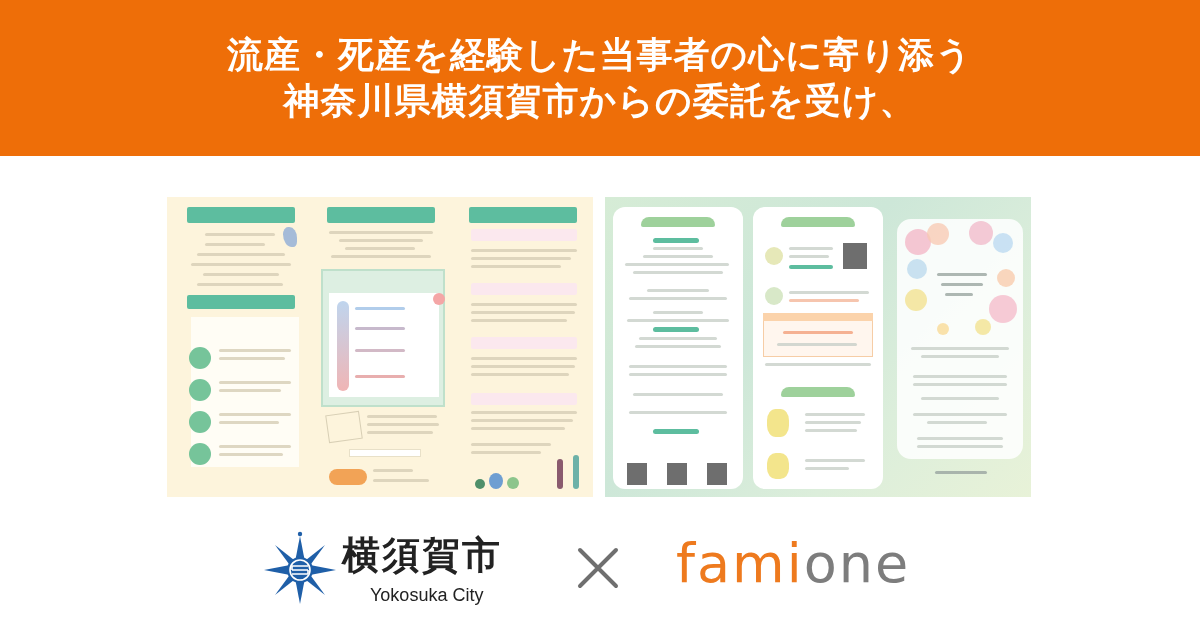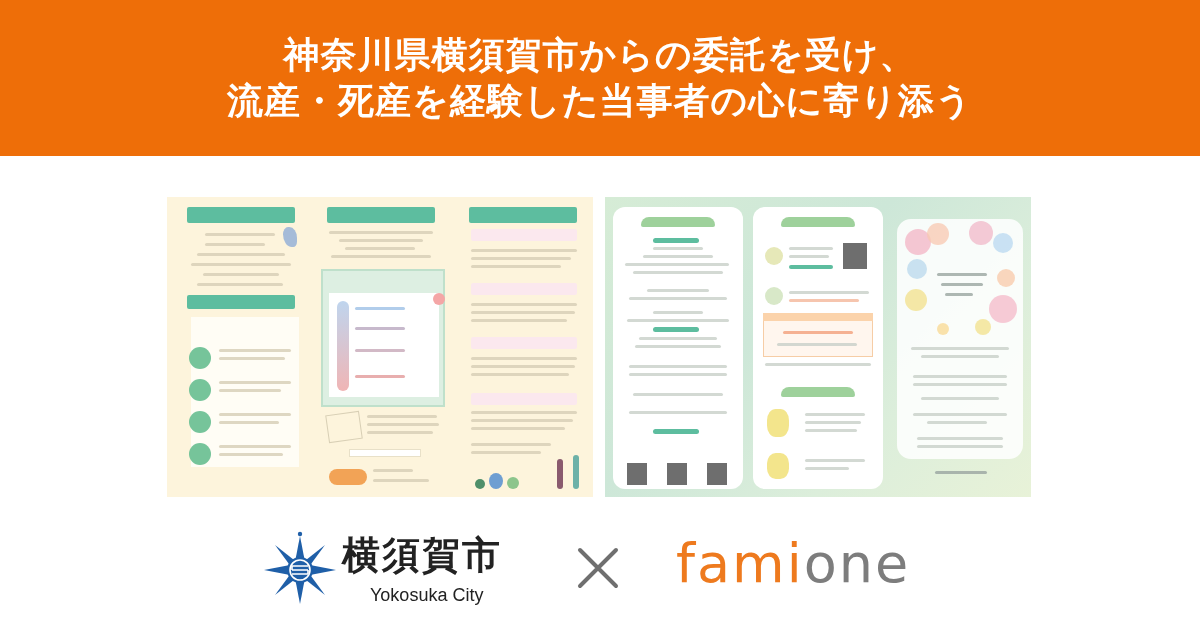--- a/index.html
+++ b/index.html
@@ -66,22 +66,22 @@
     position: absolute; left: 676px; top: 528px;
     font-family: "DejaVu Sans", sans-serif; font-size: 54px; line-height: 72px; letter-spacing: 2px;
   }
   .famione .fami { color: #EE7A1E; }
   .famione .one { color: #7D7D7D; }
 </style>
 </head>
 <body>
 
 <div class="header">
+  <div class="line">流産・死産を経験した当事者の心に寄り添う</div>
   <div class="line">神奈川県横須賀市からの委託を受け、</div>
-  <div class="line">流産・死産を経験した当事者の心に寄り添う</div>
 </div>
 
 <div class="leaflet leaflet-left">
   <div class="panel lp lp-1">
     <div class="tbar"></div>
     <div class="txt" style="left:30px;top:36px;width:70px;"></div>
     <div class="txt" style="left:30px;top:46px;width:60px;"></div>
     <div class="txt" style="left:22px;top:56px;width:88px;"></div>
     <div class="txt" style="left:16px;top:66px;width:100px;"></div>
     <div class="txt" style="left:28px;top:76px;width:76px;"></div>

